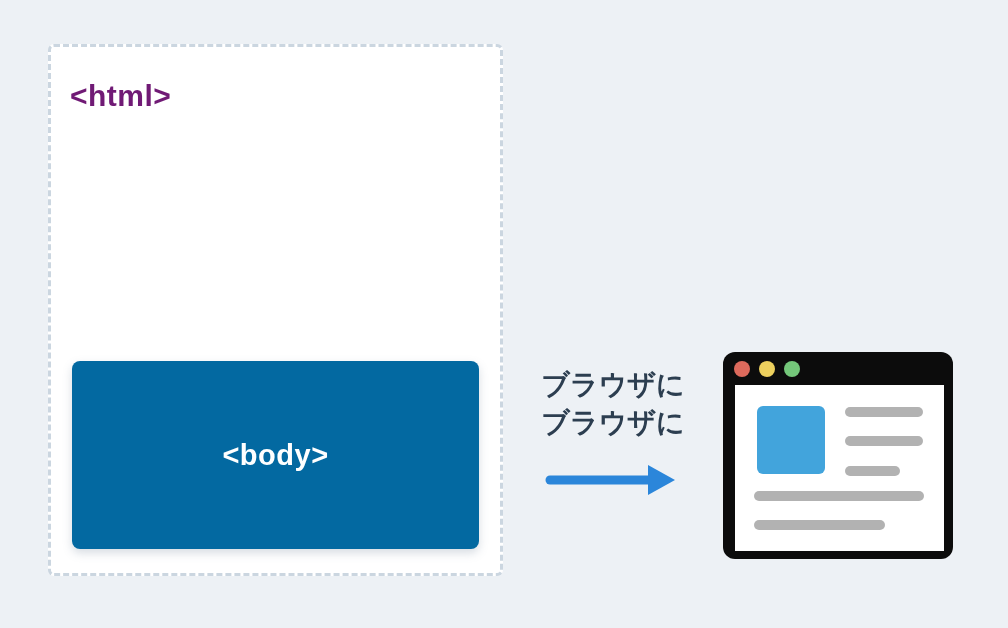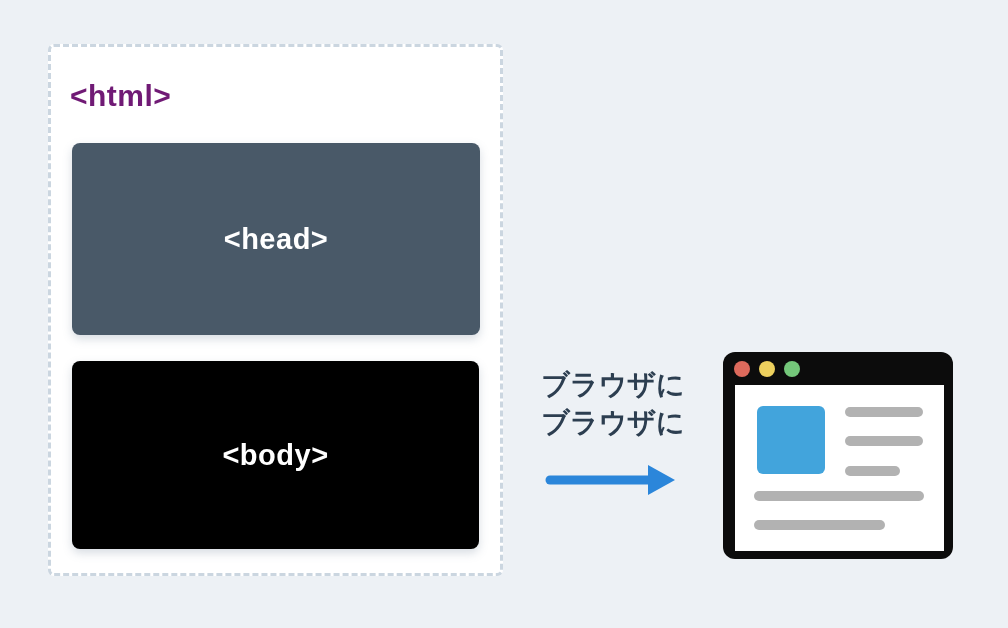--- a/index.html
+++ b/index.html
@@ -107,25 +107,22 @@
 </style>
 </head>
 <body>
 
 <div class="canvas" style="background-color: rgb(237, 241, 245);">
 
   <div class="html-box" style="border-color: rgb(203, 214, 224);"></div>
 
   <div class="html-label" style="color: #701a75;">&lt;html&gt;</div>
 
-  <div class="tag-box head-box" style="background-color: rgb(73, 89, 104);">
-    <span class="tag-label">&lt;head&gt;</span>
-  </div>
 
-  <div class="tag-box body-box" style="background-color: #000000;">
+  <div class="tag-box body-box" style="background-color: #0369a1;">
     <span class="tag-label">&lt;body&gt;</span>
   </div>
 
   <div class="caption" style="color: rgb(44, 62, 80);">
     <div>ブラウザに</div>
     <div>ブラウザに</div>
   </div>
 
   <div class="arrow-wrap" style="color: rgb(43, 134, 218);">
     <svg width="134" height="38" viewBox="0 0 134 38">

